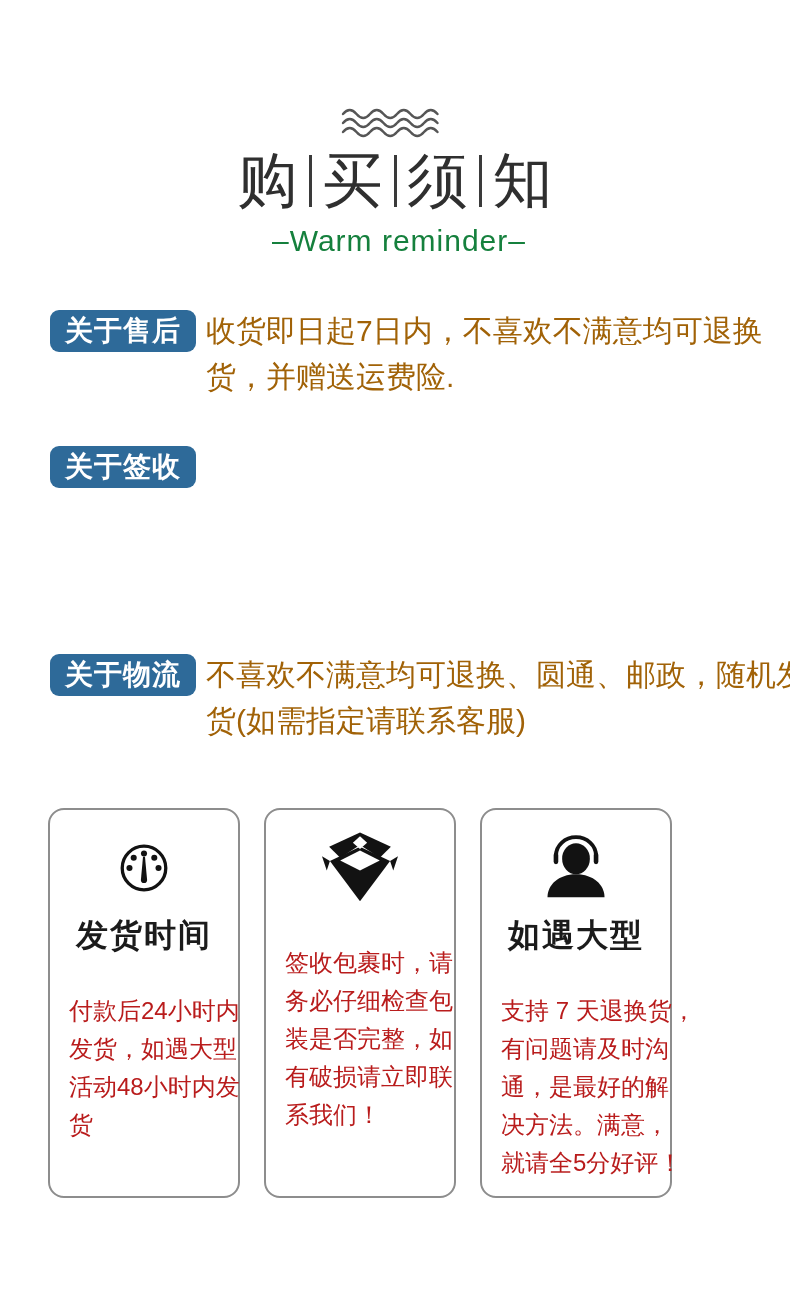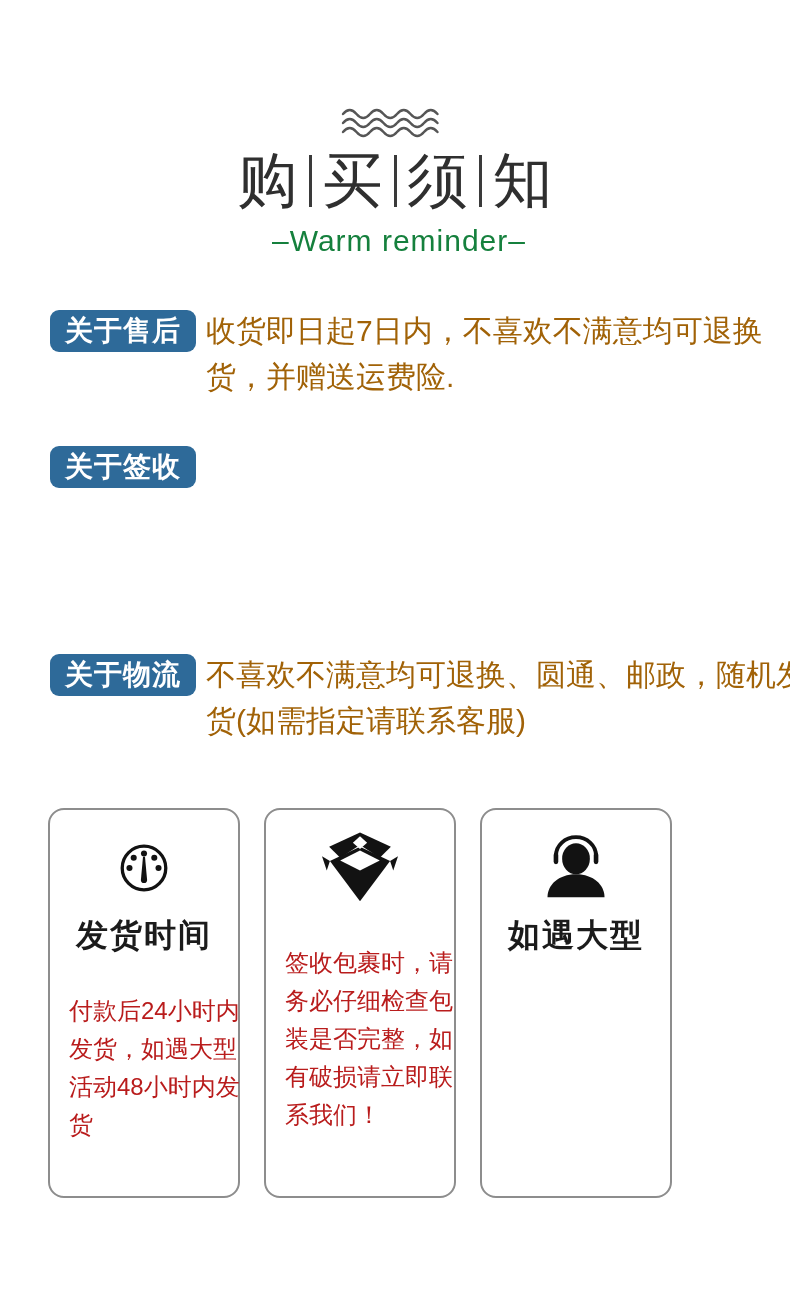--- a/index.html
+++ b/index.html
@@ -140,16 +140,21 @@
           <g fill="#121212">
             <ellipse cx="50" cy="36" rx="18" ry="20"></ellipse>
             <path d="M50,56 C27,56 13,70 13,86 L87,86 C87,70 73,56 50,56 Z"></path>
             <rect x="21" y="28" width="6" height="15" rx="3"></rect>
             <rect x="73" y="28" width="6" height="15" rx="3"></rect>
           </g>
           <path d="M24,32 A26,24 0 0 1 76,32" fill="none" stroke="#121212" stroke-width="5" stroke-linecap="round"></path>
         </svg>
       </div>
       <div class="card-title">如遇大型</div>
+      <div class="card-text">支持 7 天退换货，
+有问题请及时沟
+通，是最好的解
+决方法。满意，
+就请全5分好评！</div>
     </div>
 
   </div>
 </div>
 
 </body></html>

